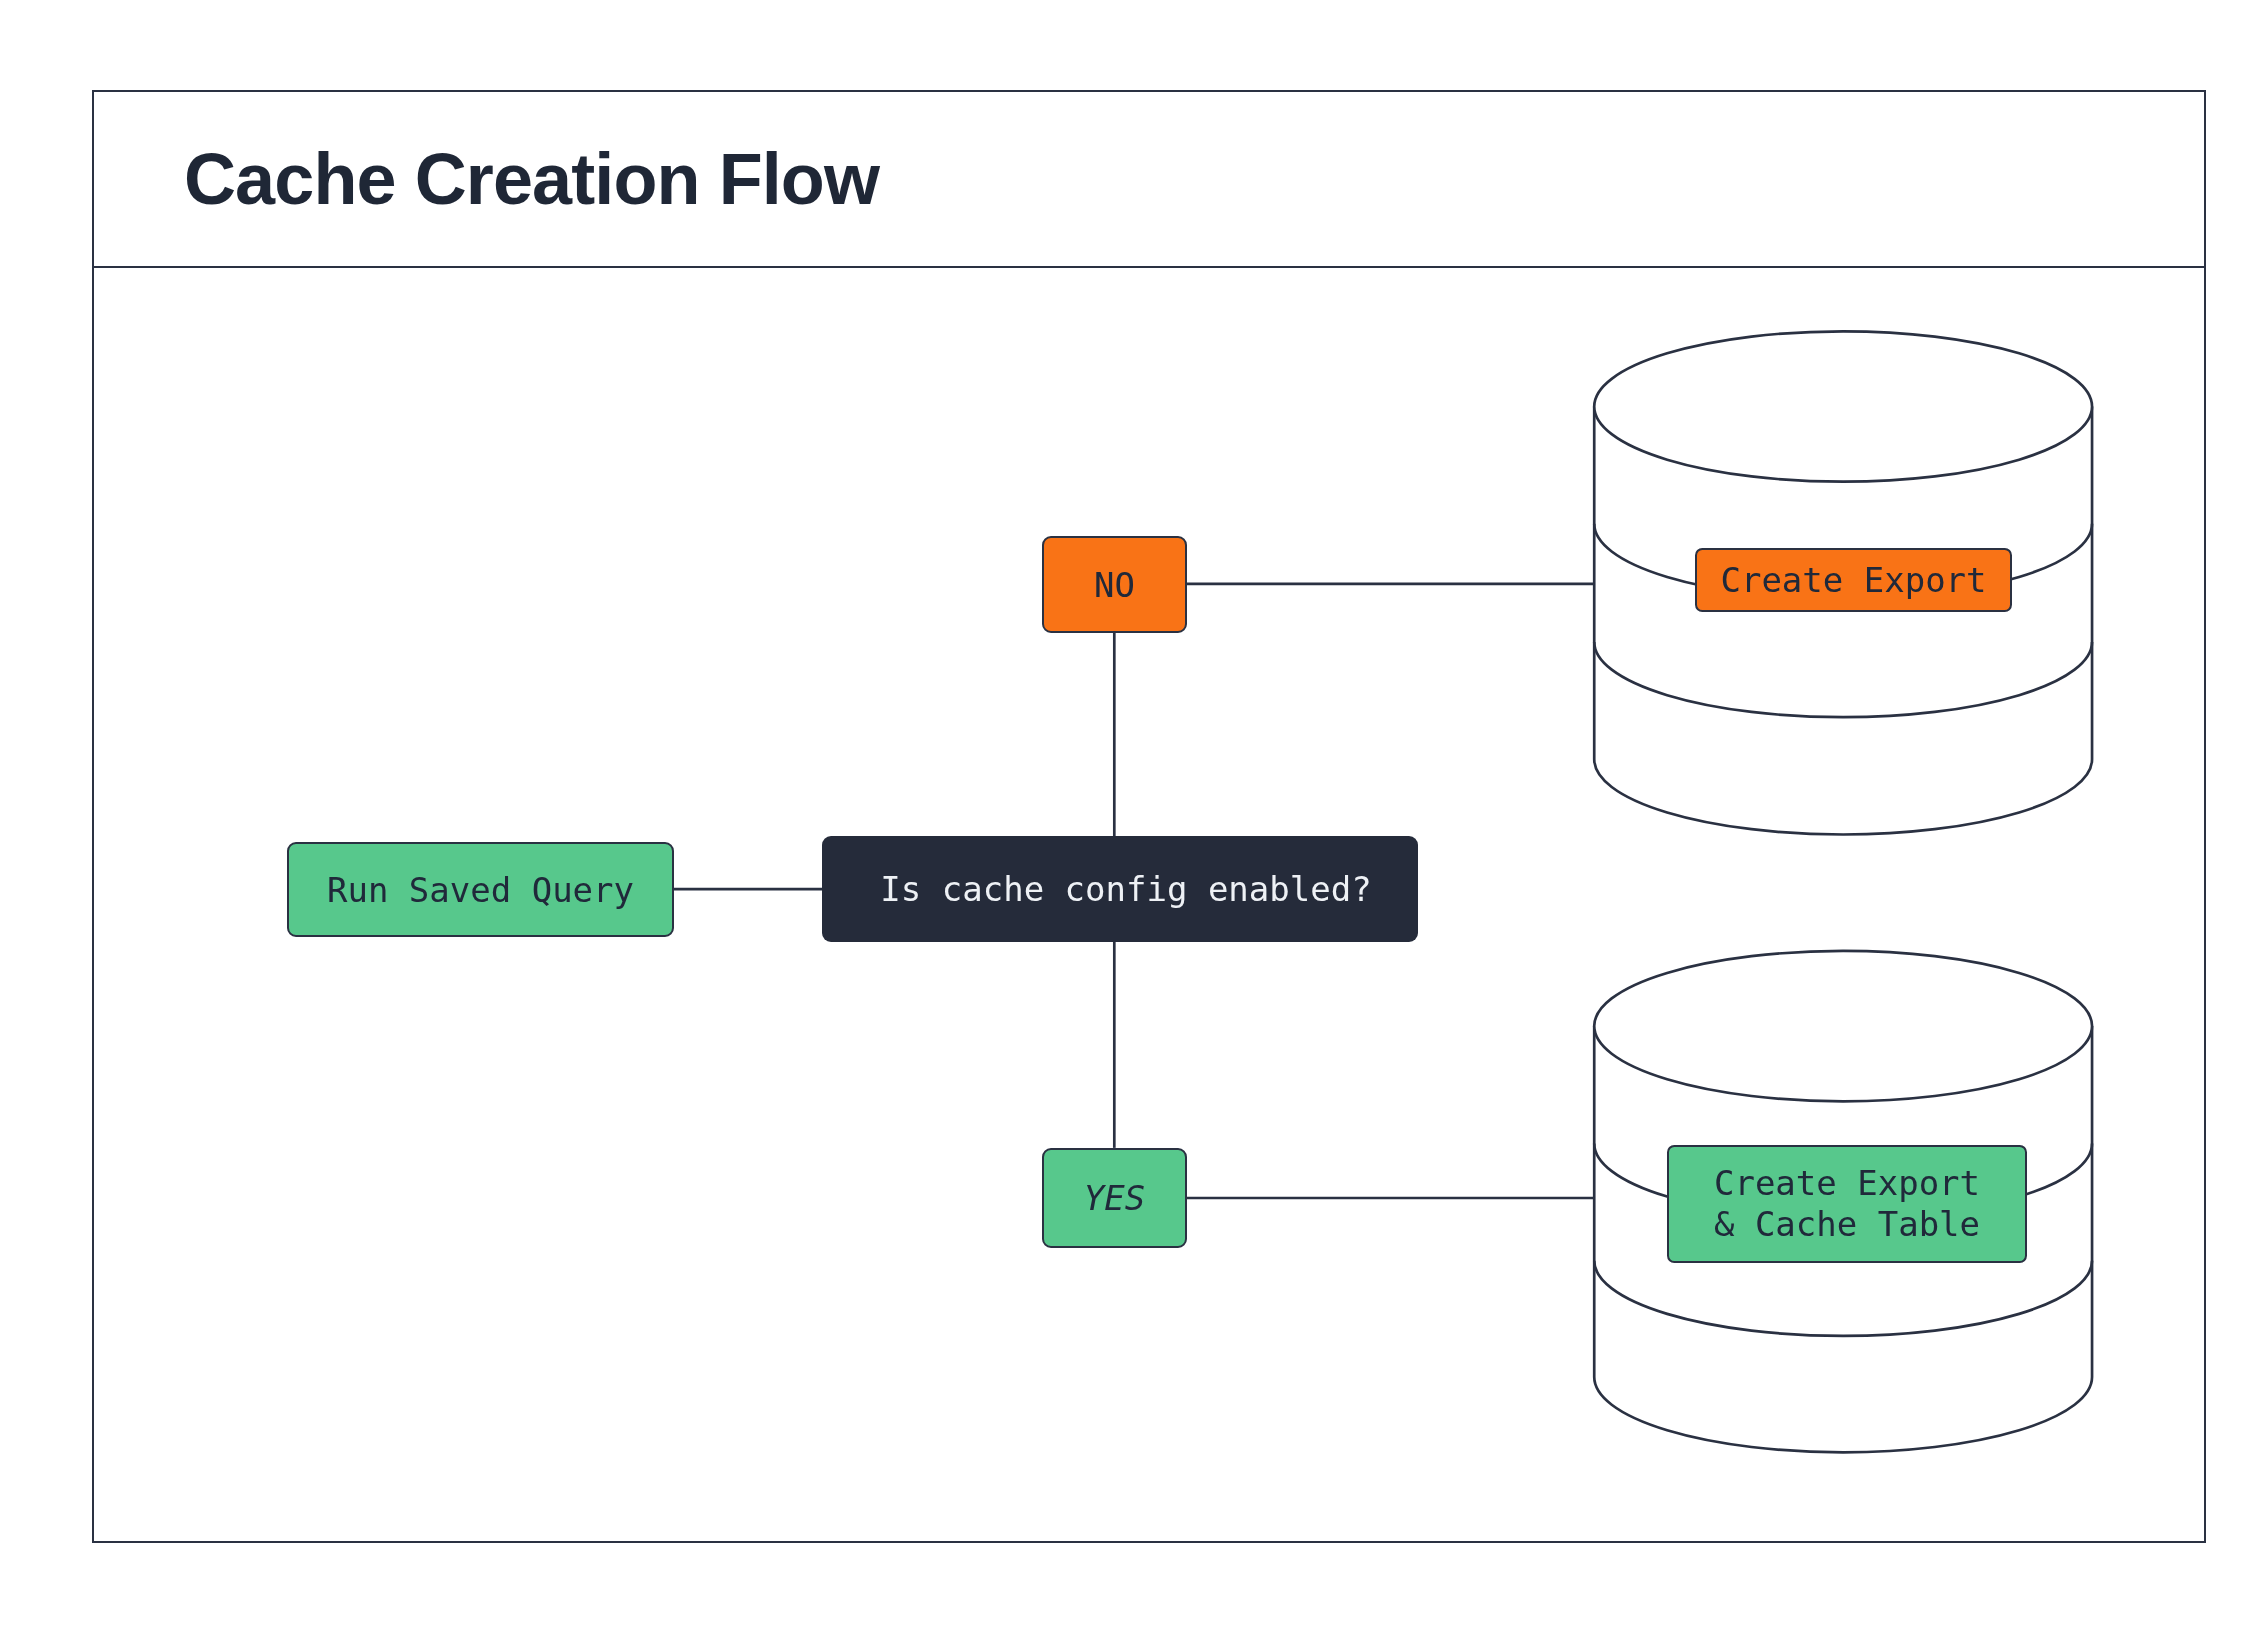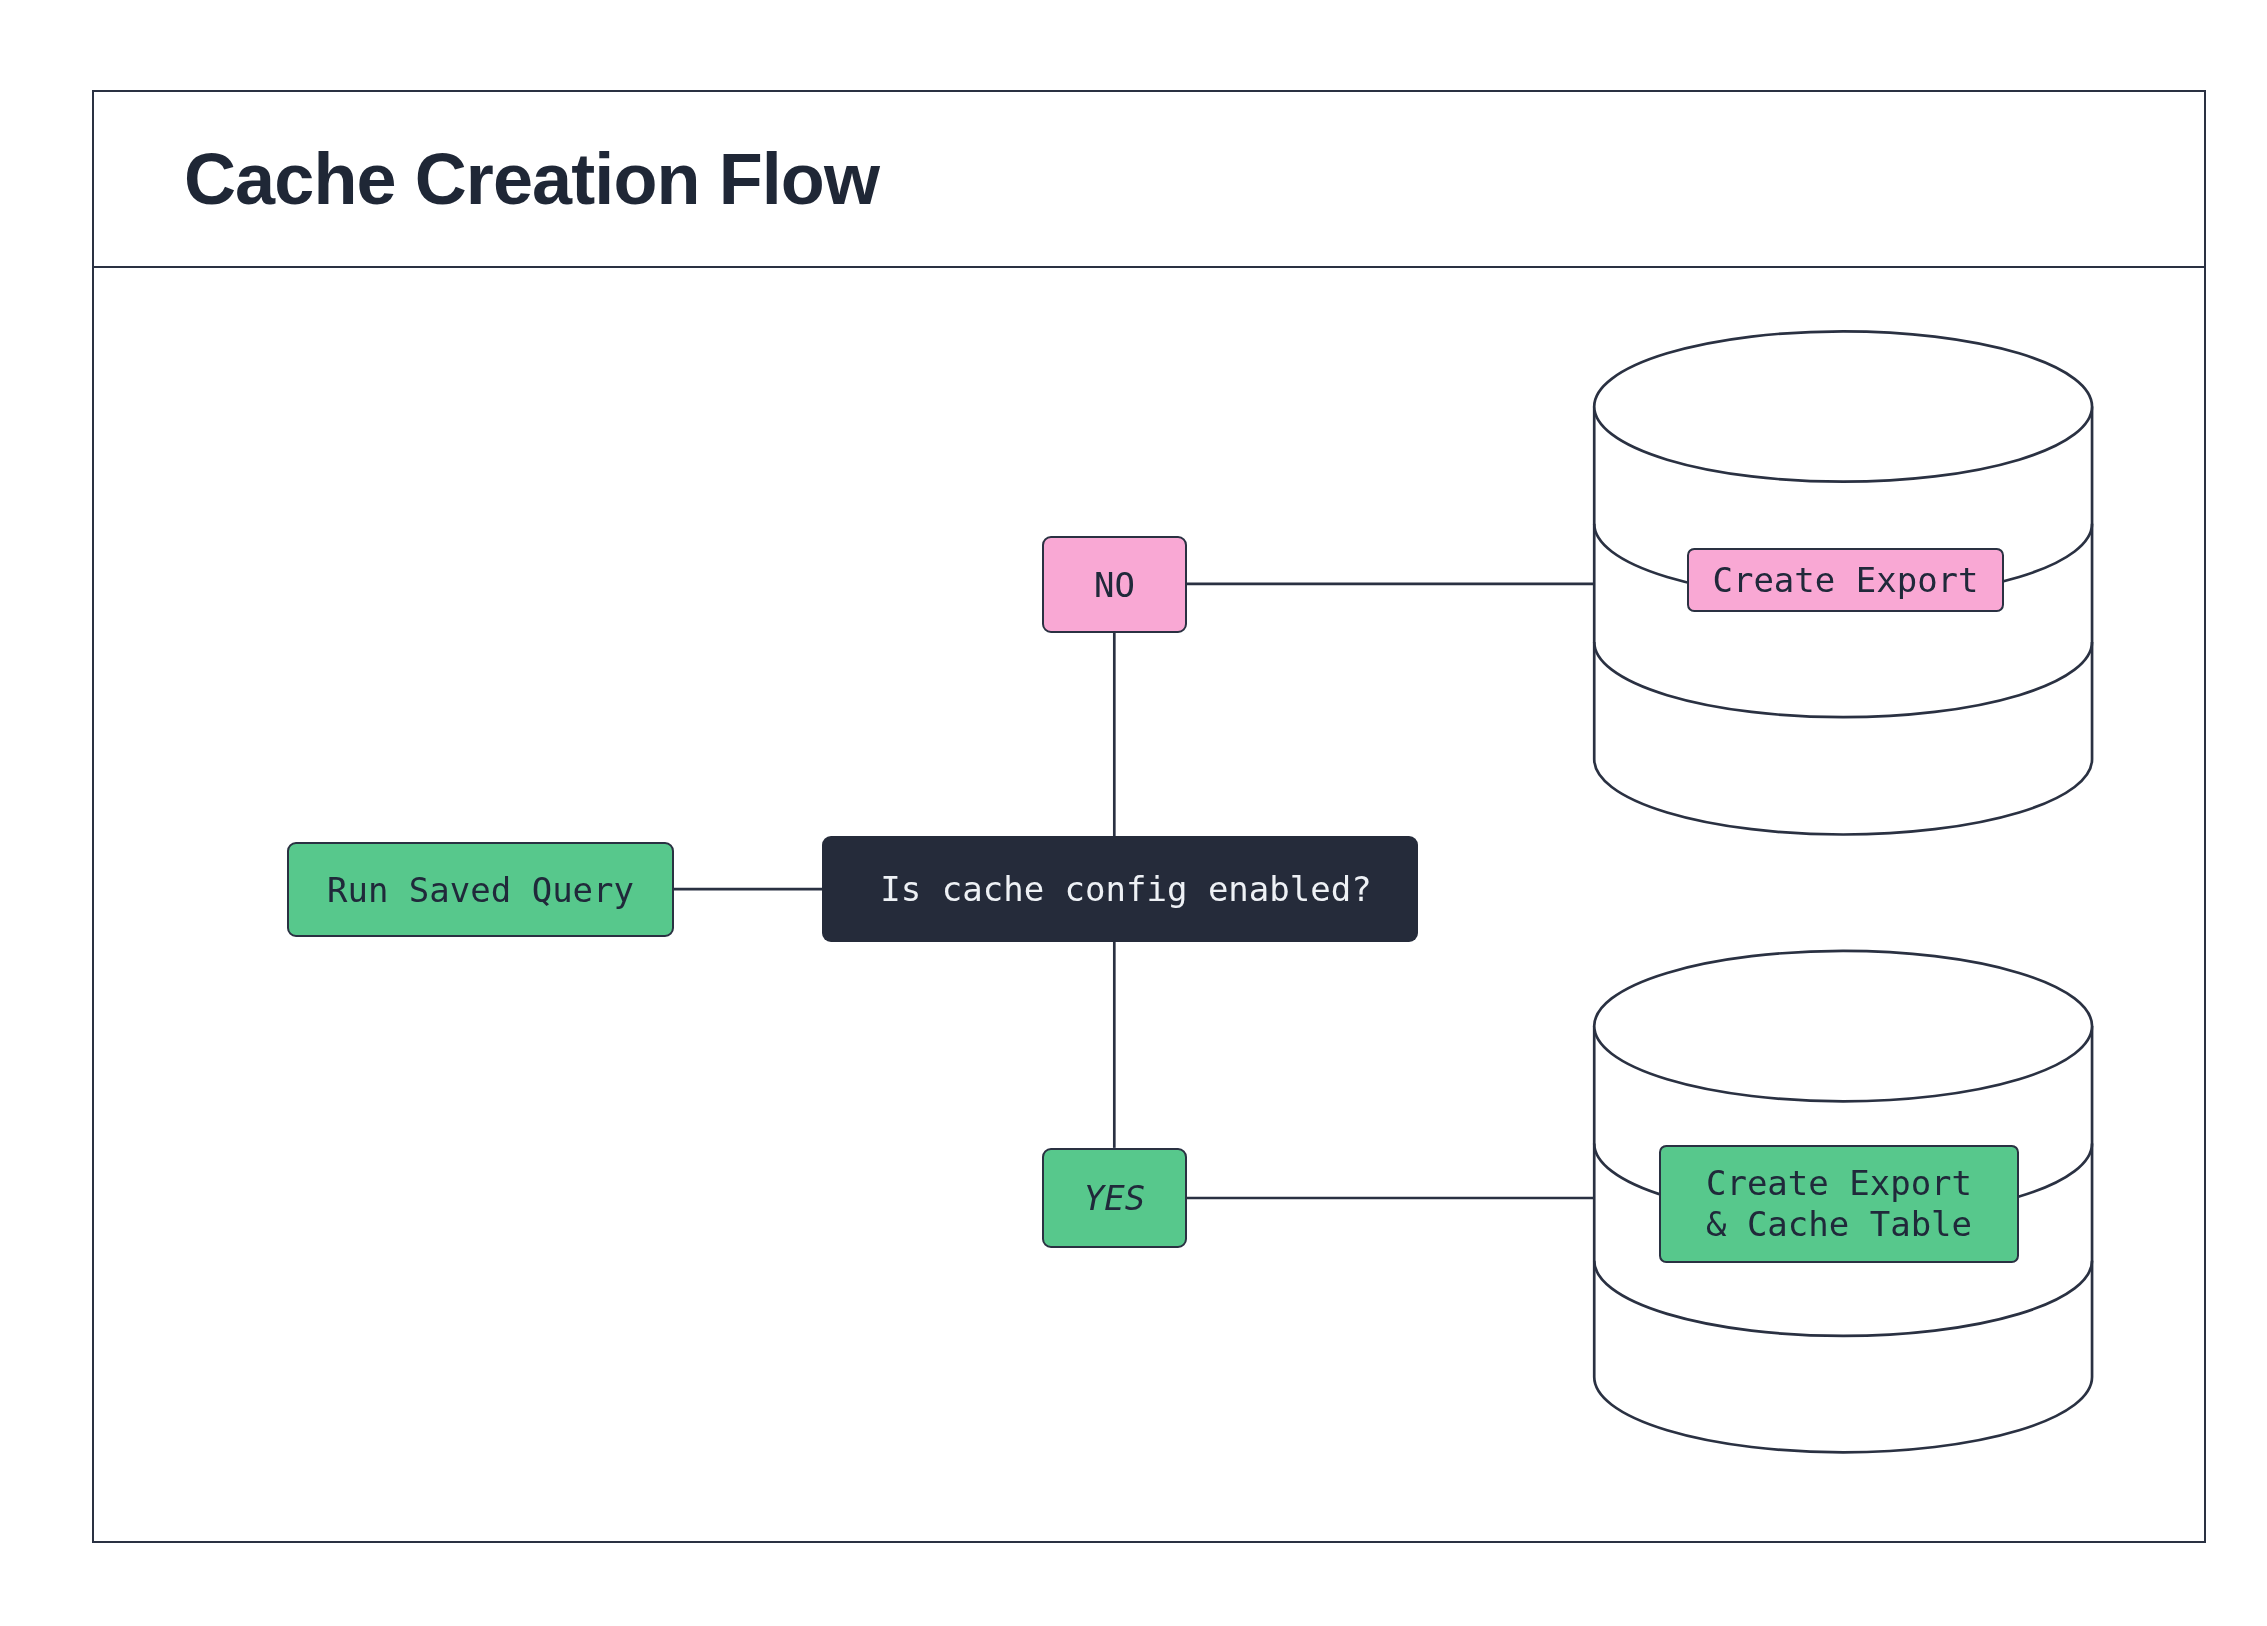--- a/index.html
+++ b/index.html
@@ -65,32 +65,33 @@
     color: #20293a;
     text-align: center;
   }
   .node.green {
     background: #57c88c;
     border: 2.7px solid #2a3142;
     border-radius: 9px;
     justify-content: center;
   }
   .node.white {
-    background: #f9a8d4;
+    background: #f97316;
     border: 2.7px solid #2a3142;
     border-radius: 9px;
   }
   .node.dark {
     background: #252b3a;
     border-radius: 9px;
     color: #eef1f5;
     padding-left: 12px;
   }
   .node.label-sm {
     border-radius: 7.2px;
+    margin-left: 8px;
   }
   #node-run     { left: 287px;  top: 842px;  width: 387px; height: 95px; }
   #node-decide  { left: 822px;  top: 836px;  width: 596px; height: 106px; }
   #node-no      { left: 1042px; top: 536px;  width: 145px; height: 97px; }
   #node-yes     { left: 1042px; top: 1148px; width: 145px; height: 100px; font-style: italic; }
   #node-export  { left: 1687px; top: 548px;  width: 317px; height: 64px;  }
   #node-export2 { left: 1659px; top: 1145px; width: 360px; height: 118px; line-height: 41px; }
   #node-export2 .lines { display: block; }
 </style>
 </head>

